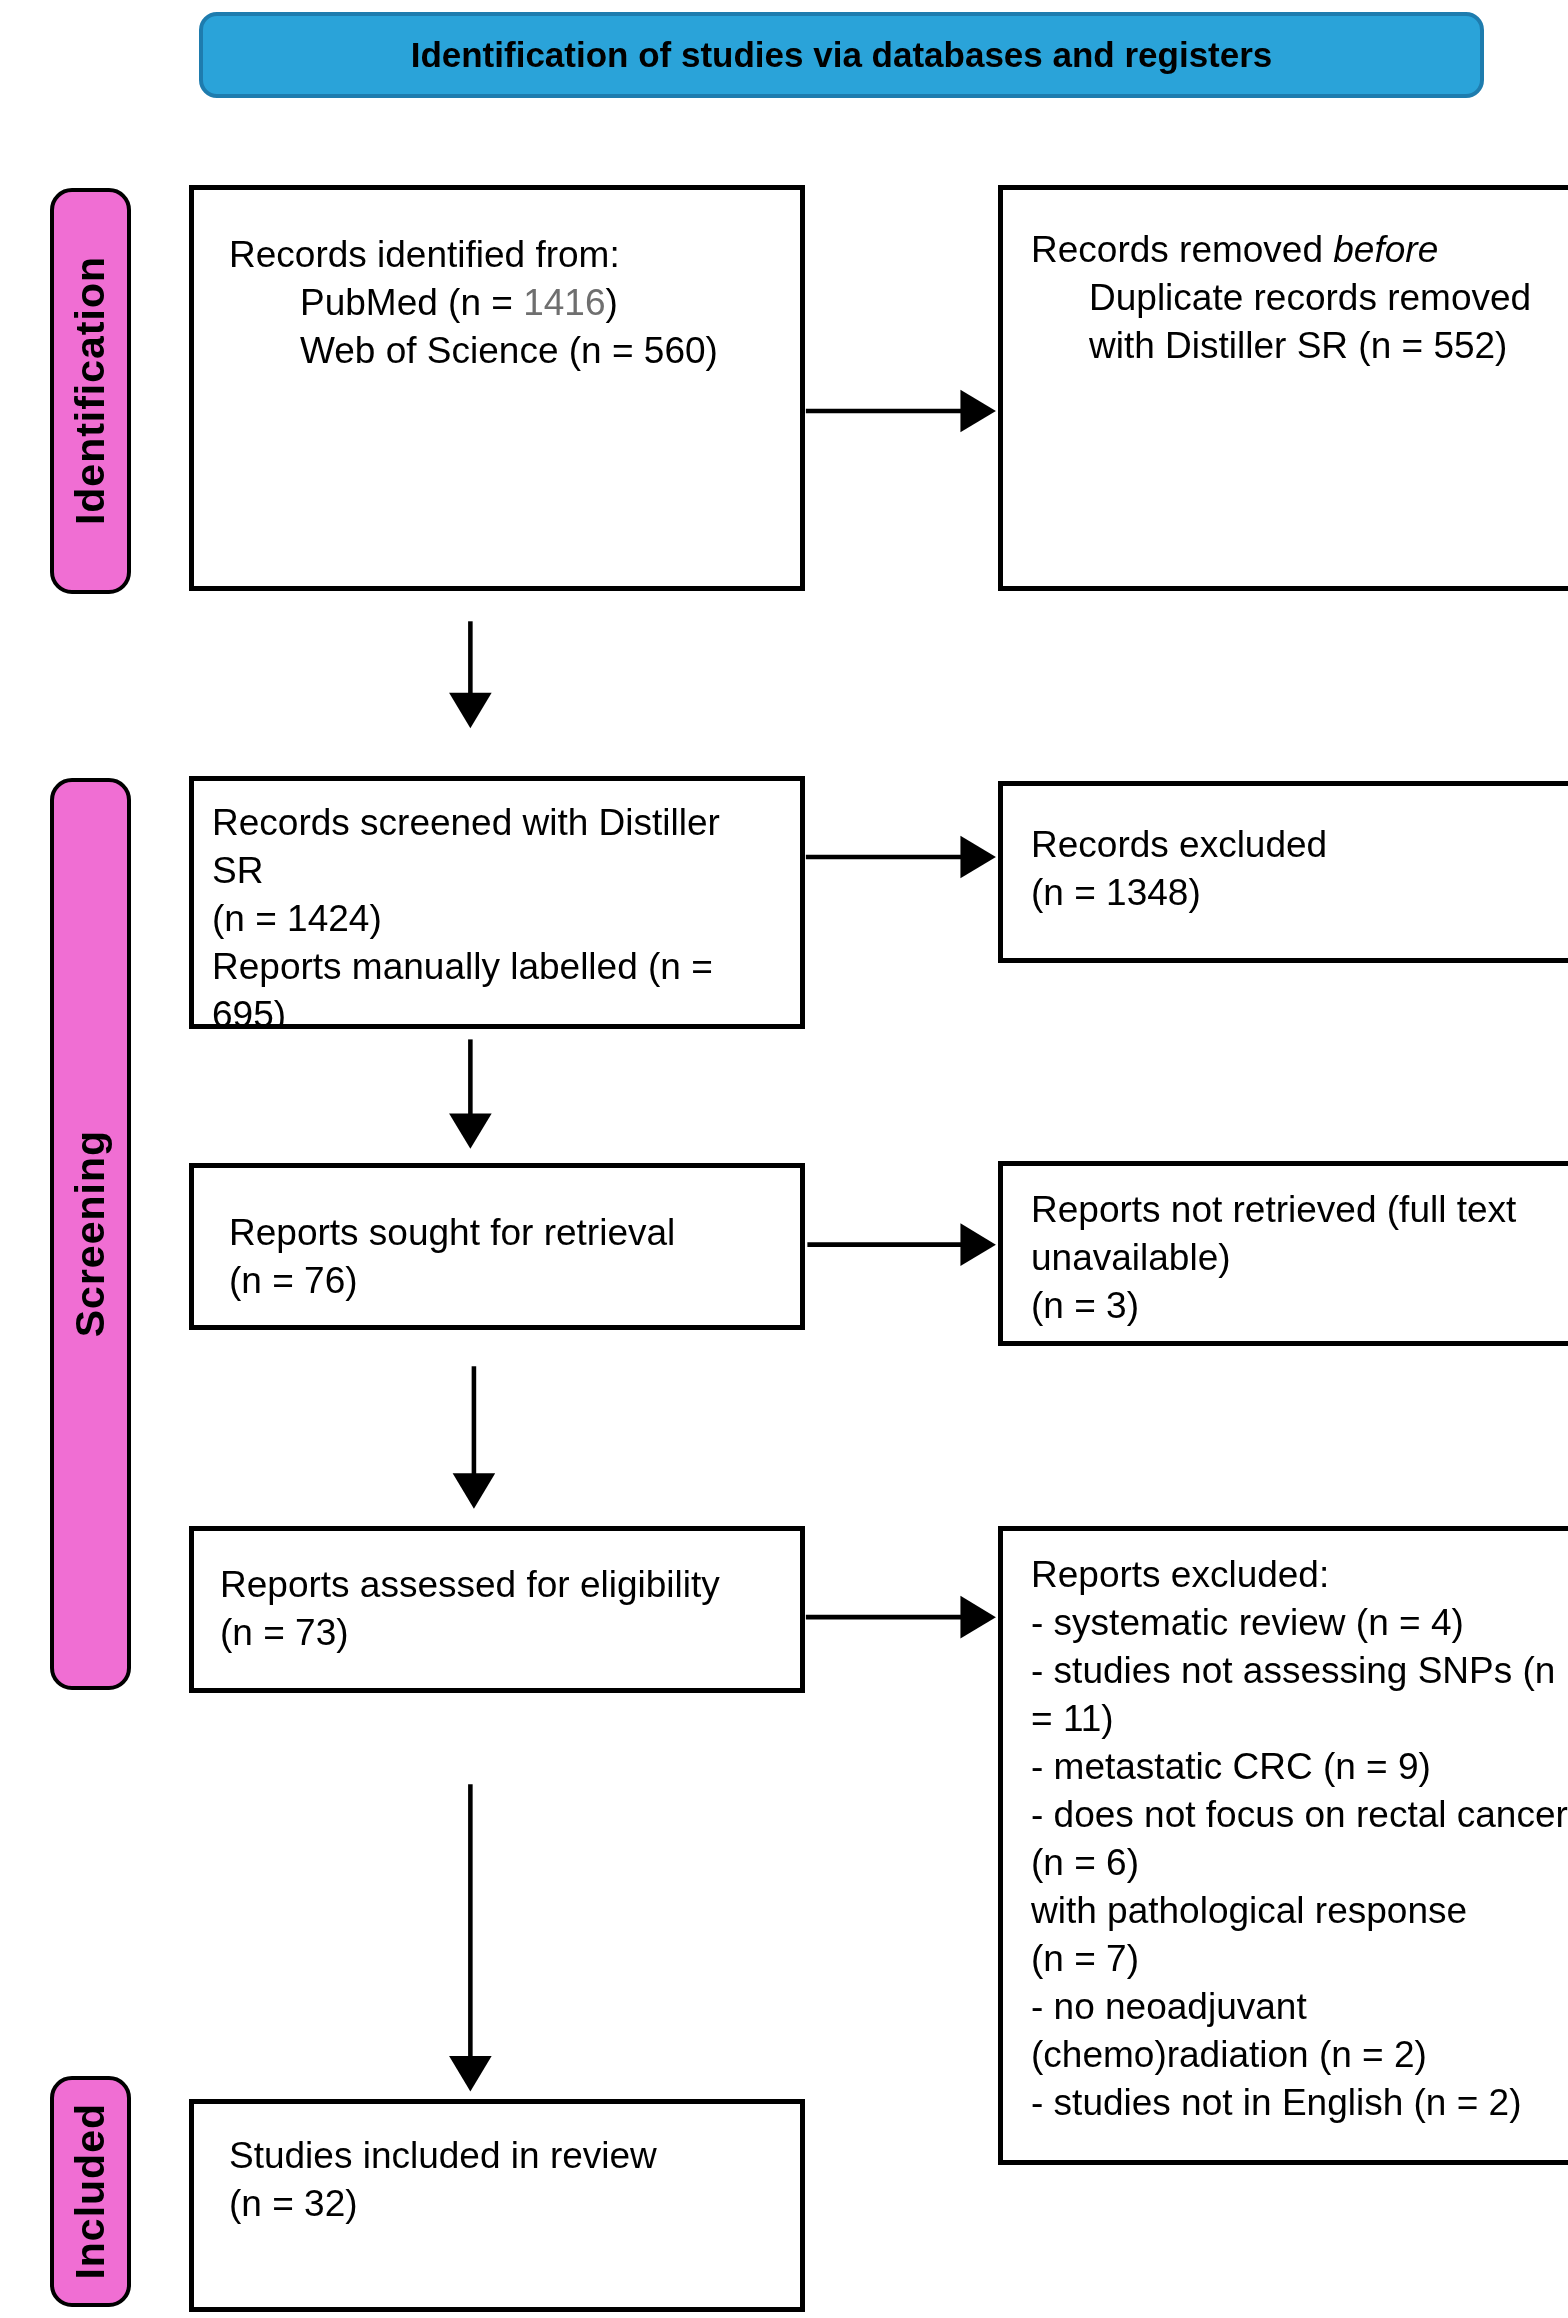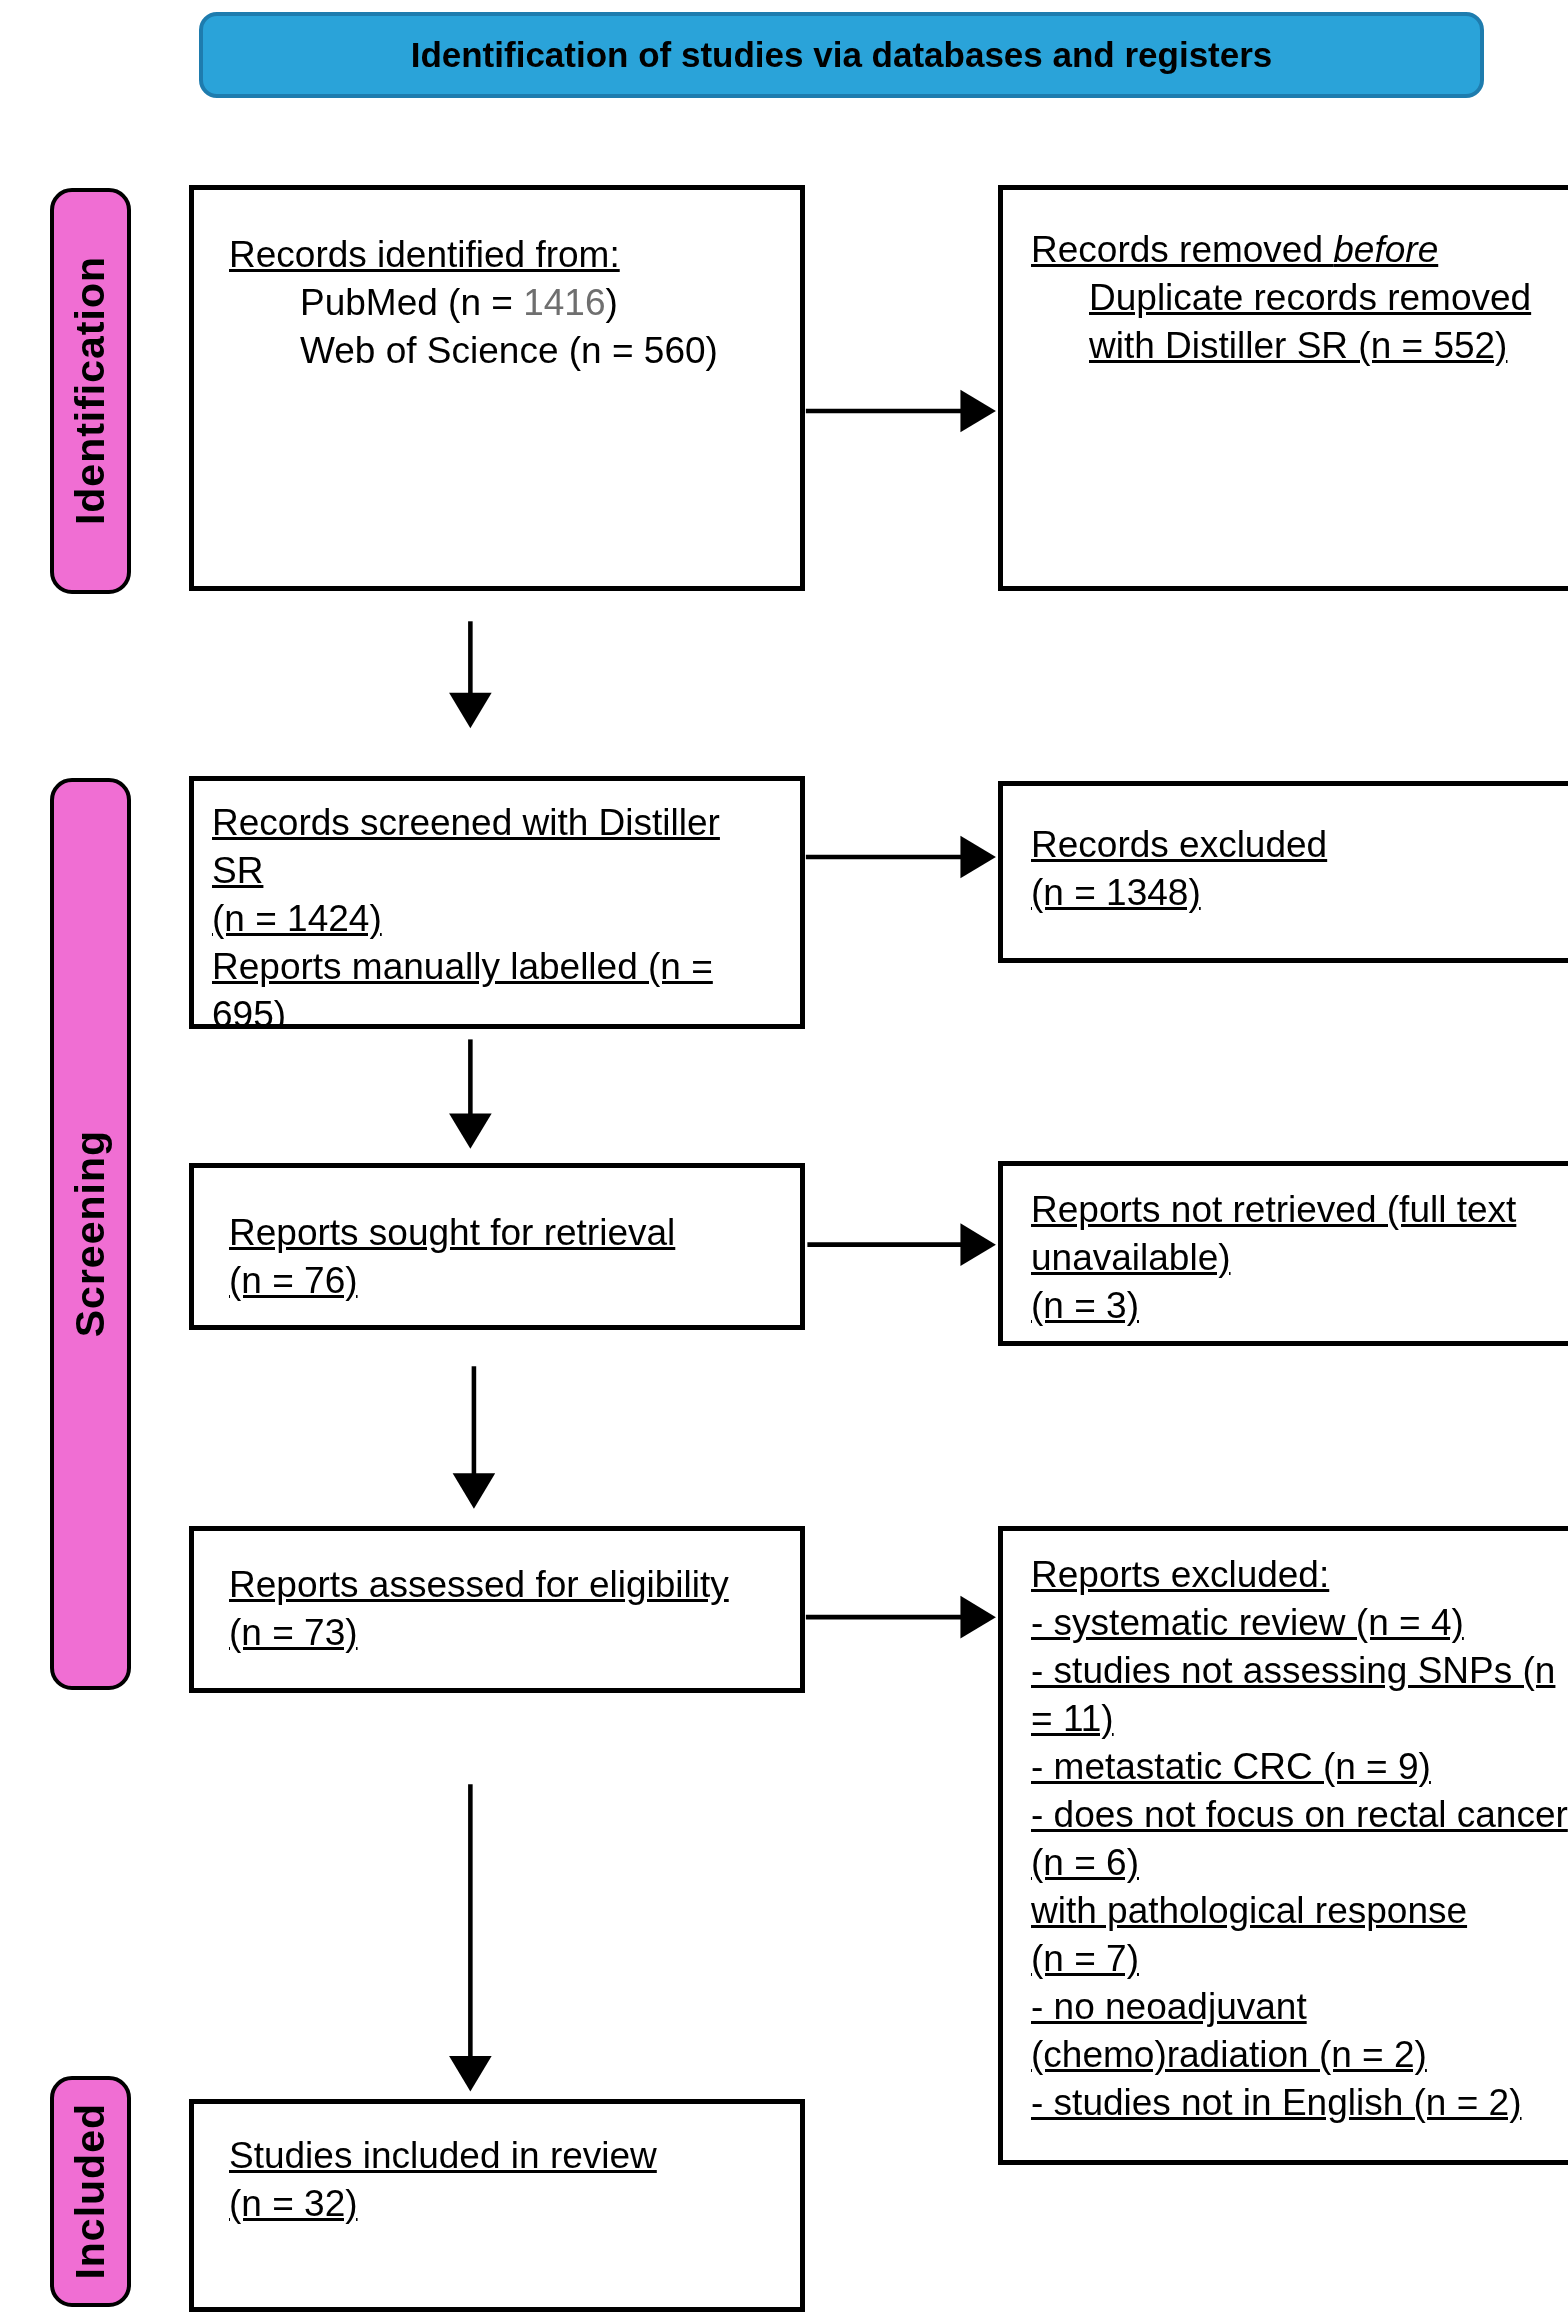--- a/index.html
+++ b/index.html
@@ -64,36 +64,36 @@
   .fbox {
     position: absolute;
     box-sizing: border-box;
     background: #fff;
     border: 5px solid #000;
     color: #000;
     font-size: 37px;
     line-height: 48px;
     overflow: hidden;
   }
-  .fbox .line { white-space: nowrap; text-decoration: underline; }
+  .fbox .line { white-space: nowrap; }
   .fbox .indent { padding-left: 71px; white-space: nowrap; }
   .fbox .sub { padding-left: 58px; }
   .fbox .sub .line { white-space: nowrap; }
   .muted { color: var(--muted, #6F6F6F); }
 
   .col-left  { left: 157px;  width: 616px; }
   .col-right { left: 966px; width: 601px; }
 
   #box-identified { top: 185px;  height: 406px;  padding: 41px 15px 0 35px; }
   #box-removed    { top: 185px;  height: 406px;  padding: 36px 15px 0 28px; }
   #box-screened   { top: 776px; height: 253px;  padding: 18px 15px 0 18px; }
   #box-excluded1  { top: 781px; height: 182px;  padding: 35px 15px 0 28px; }
   #box-sought     { top: 1163px; height: 167px;  padding: 41px 15px 0 35px; }
   #box-notretr    { top: 1161px; height: 185px;  padding: 20px 15px 0 28px; }
-  #box-assessed   { top: 1526px; height: 167px;  padding: 30px 15px 0 35px; }
+  #box-assessed   { top: 1526px; height: 167px;  padding: 30px 15px 0 26px; }
   #box-excluded2  { top: 1526px; height: 639px; padding: 20px 15px 0 28px; }
   #box-included   { top: 2099px; height: 213px;  padding: 28px 15px 0 35px; }
 
   
   #arrows {
     position: absolute;
     left: 0; top: 0;
     width: 1568px; height: 2319px;
     pointer-events: none;
   }

